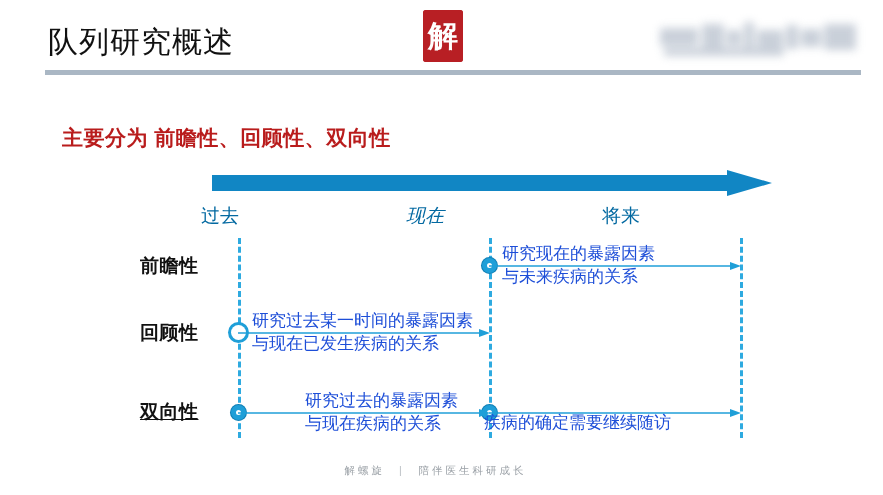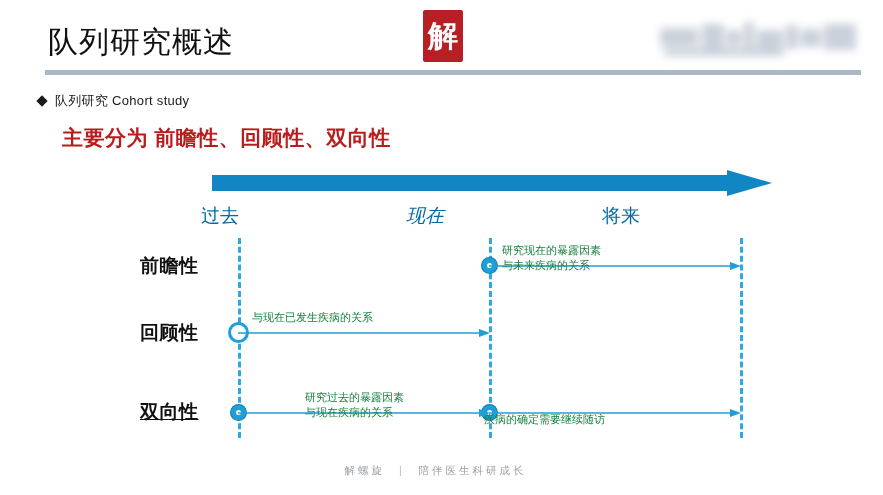--- a/index.html
+++ b/index.html
@@ -180,23 +180,23 @@
 
   
   .conn {
     position: absolute;
     height: 12px;
   }
 
   
   .caption {
     position: absolute;
-    font-size: 11px;
+    font-size: 17px;
     line-height: 1.35;
-    color: #15803d;
+    color: #1d4ed8;
     white-space: nowrap;
   }
   .cap-1 { left: 502px; top: 243px; }
   .cap-2 { left: 252px; top: 310px; }
   .cap-3 { left: 305px; top: 390px; }
   .cap-4 { left: 484px; top: 412px; }
 
   
   .footer {
     position: absolute;
@@ -228,24 +228,20 @@
     <i style="left:88px; top:4px;  width:10px; height:30px;"></i>
     <i style="left:101px;top:12px; width:26px; height:18px;"></i>
     <i style="left:130px;top:7px;  width:12px; height:24px;"></i>
     <i style="left:145px;top:11px; width:20px; height:18px;"></i>
     <i style="left:168px;top:6px;  width:32px; height:26px;"></i>
     <i style="left:8px;  top:30px; width:120px;height:8px;"></i>
   </div>
 
   <div class="title-rule"></div>
 
-  <div class="bullet-row">
-    <span class="diamond"></span>
-    <span class="bullet-text">队列研究 Cohort study</span>
-  </div>
 
   <div class="subhead">主要分为 前瞻性、回顾性、双向性</div>
 
   <svg class="axis-arrow" viewBox="0 0 560 26" preserveAspectRatio="none">
     <polygon points="0,5 515,5 515,0 560,13 515,26 515,21 0,21" fill="#1186c4"></polygon>
   </svg>
 
   <div class="timeline-label tl-past">过去</div>
   <div class="timeline-label tl-present">现在</div>
   <div class="timeline-label tl-future">将来</div>
@@ -265,20 +261,21 @@
     <div>与未来疾病的关系</div>
   </div>
 
   <div class="row-label row-label-2">回顾性</div>
   <div class="node ring node-2"></div>
   <svg class="conn" style="left:238px; top:327px; width:252px;" viewBox="0 0 252 12" preserveAspectRatio="none">
     <line x1="0" y1="6" x2="243" y2="6" stroke="#1f9fd8" stroke-width="1.6"></line>
     <polygon points="252,6 241,2 241,10" fill="#1f9fd8"></polygon>
   </svg>
   <div class="caption cap-2">
+    <div>研究过去某一时间的暴露因素</div>
     <div>与现在已发生疾病的关系</div>
   </div>
 
   <div class="row-label row-label-3">双向性</div>
   <div class="node node-3"></div>
   <div class="node node-4"></div>
   <svg class="conn" style="left:238px; top:407px; width:252px;" viewBox="0 0 252 12" preserveAspectRatio="none">
     <line x1="0" y1="6" x2="243" y2="6" stroke="#1f9fd8" stroke-width="1.6"></line>
     <polygon points="252,6 241,2 241,10" fill="#1f9fd8"></polygon>
   </svg>

